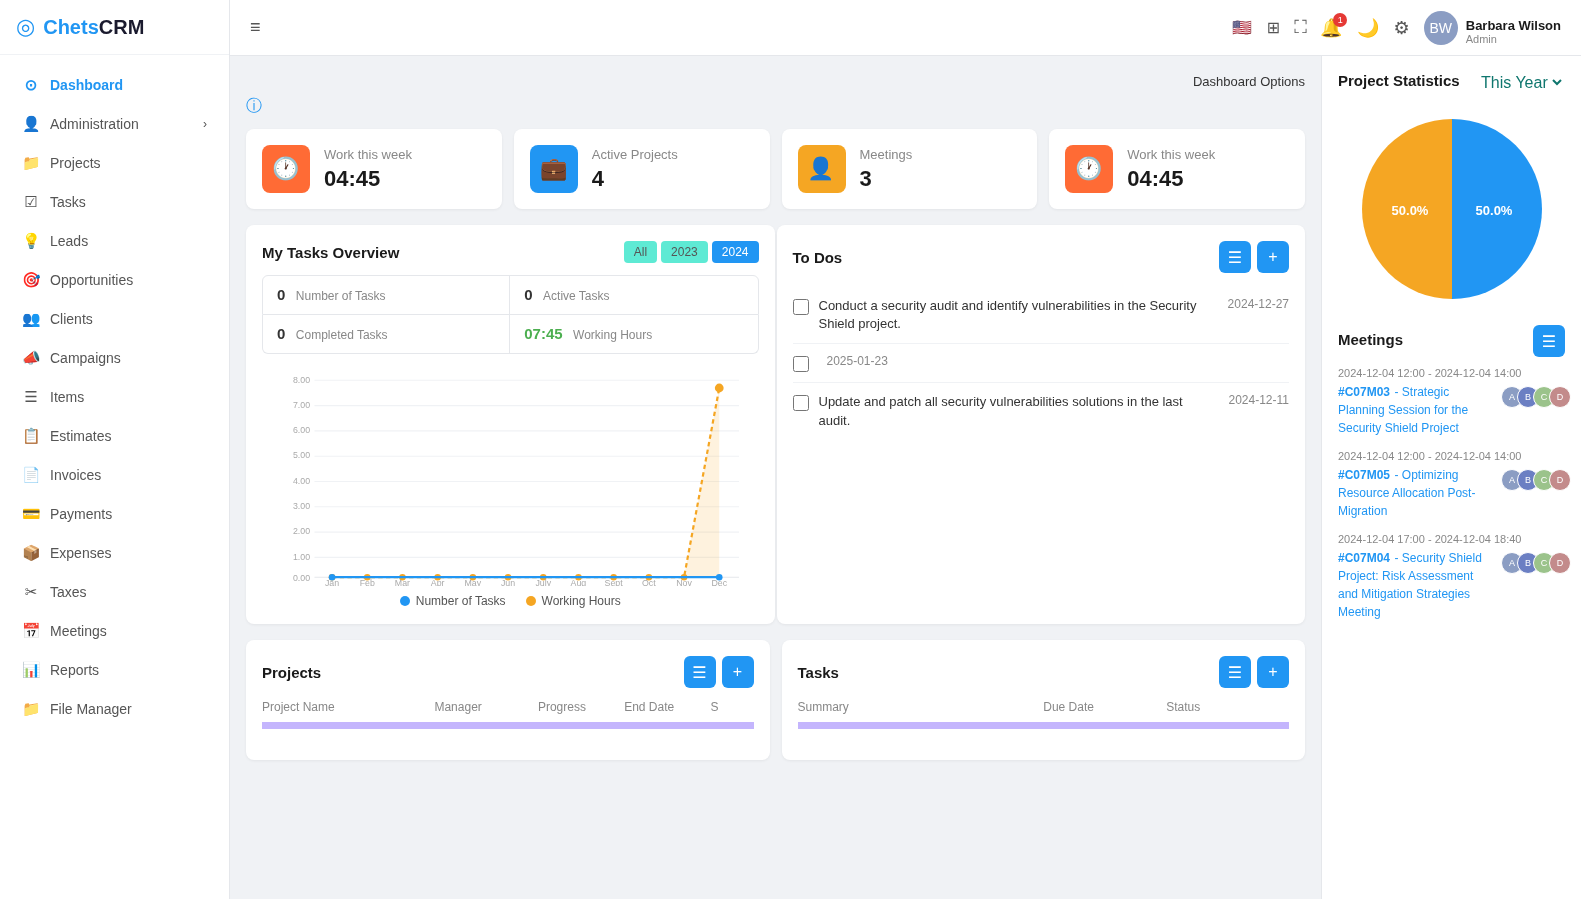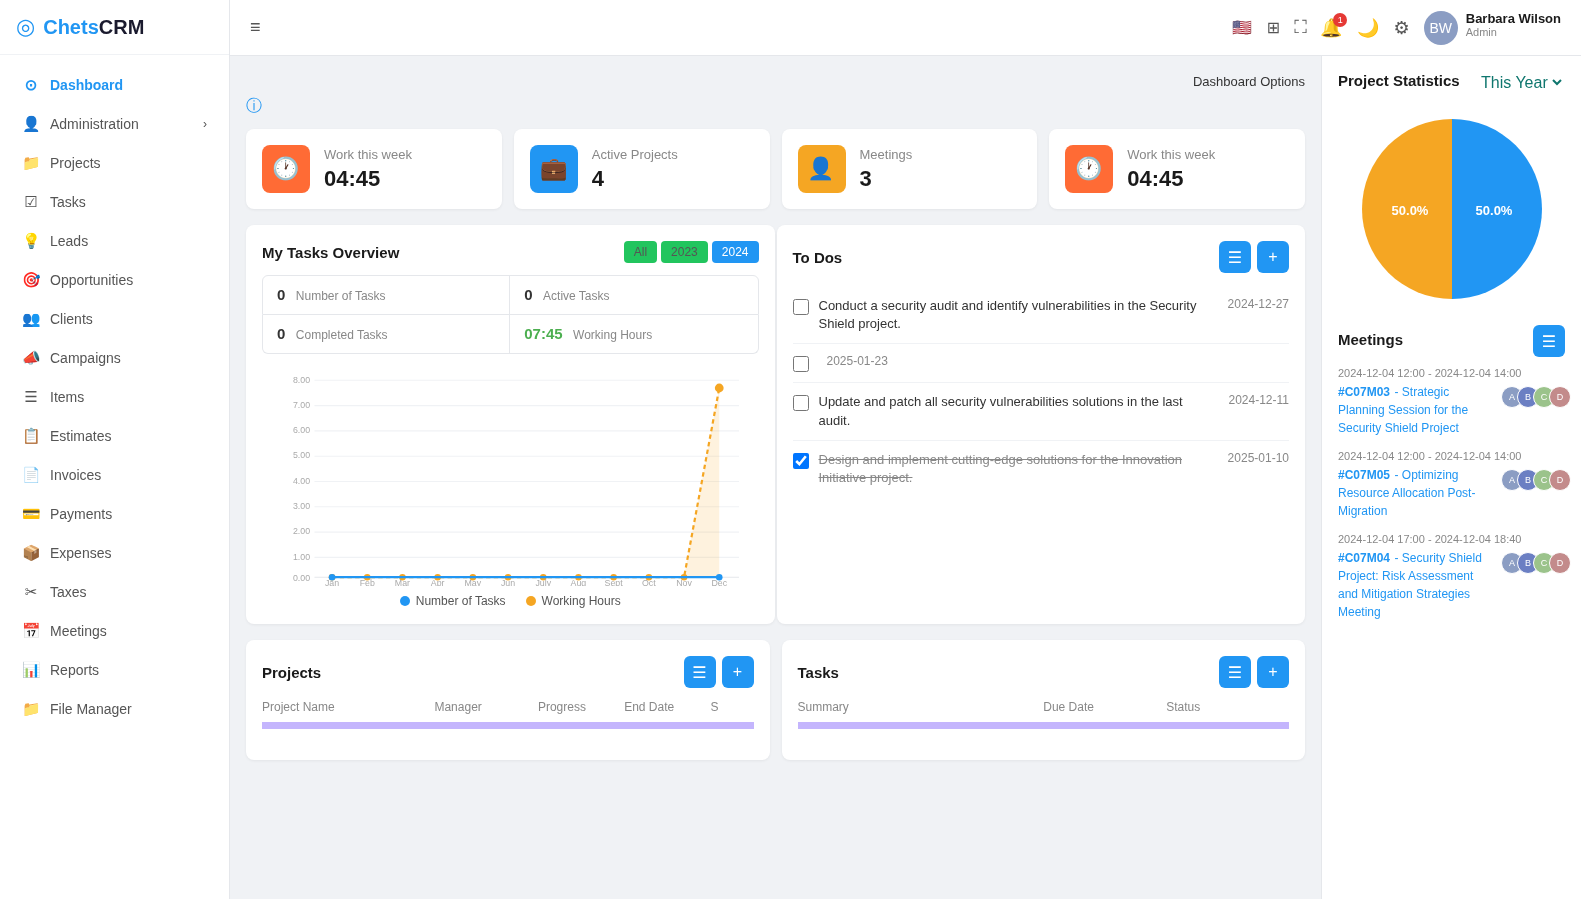--- a/index.html
+++ b/index.html
@@ -20,21 +20,21 @@
     
     .main { flex: 1; display: flex; flex-direction: column; overflow: hidden; }
 
     
     .topbar { background: #fff; border-bottom: 1px solid #e5e7eb; padding: 0 20px; height: 56px; display: flex; align-items: center; justify-content: space-between; flex-shrink: 0; }
     .topbar-left { display: flex; align-items: center; gap: 16px; }
     .hamburger { font-size: 18px; cursor: pointer; color: #555; }
     .topbar-right { display: flex; align-items: center; gap: 14px; }
     .topbar-icon { font-size: 18px; color: #555; cursor: pointer; position: relative; }
     .notif-badge { position: absolute; top: -4px; right: -4px; background: #e53935; color: #fff; border-radius: 50%; width: 14px; height: 14px; font-size: 9px; display: flex; align-items: center; justify-content: center; }
-    .user-area { display: flex; align-items: flex-start; gap: 8px; cursor: pointer; }
+    .user-area { display: flex; align-items: flex-end; gap: 8px; cursor: pointer; }
     .user-avatar { width: 34px; height: 34px; border-radius: 50%; background: #ccc; overflow: hidden; display: flex; align-items: center; justify-content: center; font-size: 14px; color: #fff; background: #8b9dc3; }
     .user-name { font-size: 13px; font-weight: 600; color: #1a1a1a; }
     .user-role { font-size: 11px; color: #888; }
     .dashboard-options-link { font-size: 13px; color: #333; cursor: pointer; }
 
     
     .content { flex: 1; display: flex; overflow: hidden; }
     .content-main { flex: 1; overflow-y: auto; padding: 16px; }
     .content-right { width: 260px; background: #fff; border-left: 1px solid #e5e7eb; overflow-y: auto; padding: 16px; flex-shrink: 0; }
 
@@ -53,21 +53,21 @@
     .stat-value { font-size: 22px; font-weight: 700; color: #1a1a1a; }
 
     
     .mid-row { display: grid; grid-template-columns: 1fr 1fr; gap: 2px; margin-bottom: 16px; }
 
     
     .panel { background: #fff; border-radius: 8px; padding: 16px; box-shadow: 0 1px 3px rgba(0,0,0,0.06); }
     .panel-header { display: flex; align-items: center; justify-content: space-between; margin-bottom: 12px; }
     .panel-title { font-size: 15px; font-weight: 600; color: #1a1a1a; }
     .tab-group { display: flex; gap: 4px; }
-    .tab-btn { padding: 4px 10px; border-radius: 4px; border: none; font-size: 12px; cursor: pointer; background: #22c55e; color: #555; }
+    .tab-btn { padding: 4px 10px; border-radius: 4px; border: none; font-size: 12px; cursor: pointer; background: #5eead4; color: #555; }
     .tab-btn.active { background: #2196f3; color: #fff; }
     .tasks-stat-label { font-size: 12px; color: #888; }
     .tasks-stat-num { font-size: 15px; font-weight: 600; color: #333; display: inline-block; margin-right: 6px; }
     .tasks-stat-green { font-size: 15px; font-weight: 600; color: #4caf50; }
 
     
     .chart-area { height: 220px; position: relative; }
     .chart-svg { width: 100%; height: 100%; }
     .chart-legend { display: flex; gap: 20px; margin-top: 8px; justify-content: center; }
     .legend-item { display: flex; align-items: center; gap: 6px; font-size: 12px; color: #555; }
@@ -384,25 +384,20 @@
           </div>
           <div class="todo-item">
             <input type="checkbox" class="todo-checkbox" style="">
             <span class="todo-date">2025-01-23</span>
           </div>
           <div class="todo-item">
             <input type="checkbox" class="todo-checkbox" style="">
             <span class="todo-text">Update and patch all security vulnerabilities solutions in the last audit.</span>
             <span class="todo-date">2024-12-11</span>
           </div>
-          <div class="todo-item">
-            <input type="checkbox" class="todo-checkbox" checked="" style="">
-            <span class="todo-text completed">Design and implement cutting-edge solutions for the Innovation Initiative project.</span>
-            <span class="todo-date">2025-01-10</span>
-          </div>
         </div>
       </div>
 
       <div class="bottom-row">
         <div class="bottom-panel">
           <div class="bottom-panel-header">
             <span class="panel-title">Projects</span>
             <div class="btn-group">
               <button class="icon-btn blue">☰</button>
               <button class="icon-btn blue">+</button>

